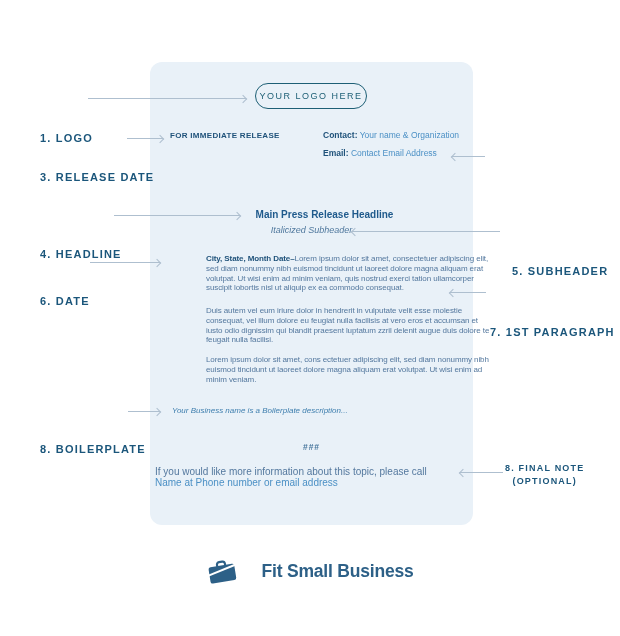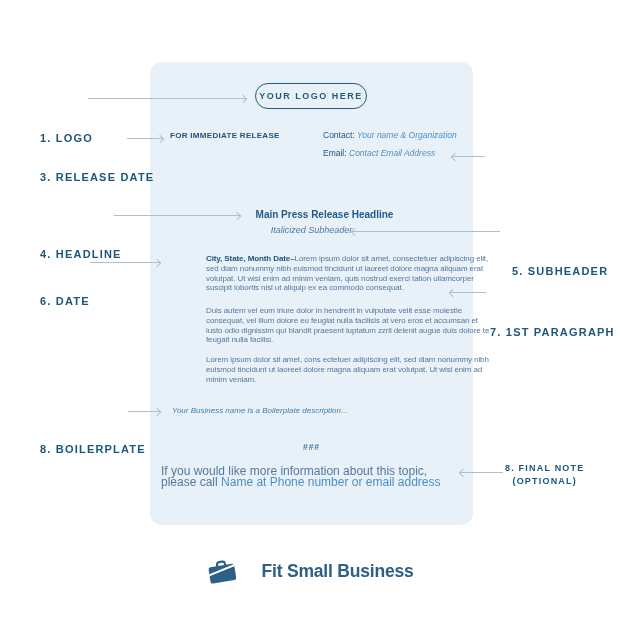--- a/index.html
+++ b/index.html
@@ -20,38 +20,38 @@
   .arrow { position:absolute; height:9px; }
   .arrow .shaft { position:absolute; top:4px; left:0; right:0; height:1px; background:#aebfcf; }
   .arrow .head { position:absolute; top:1.5px; width:6px; height:6px; }
   .arrow.right .head { right:0; border-top:1px solid #aebfcf; border-right:1px solid #aebfcf; transform:rotate(45deg); }
   .arrow.left  .head { left:0;  border-top:1px solid #aebfcf; border-left:1px solid #aebfcf; transform:rotate(-45deg); }
 
   
   .logo-pill { position:absolute; left:255px; top:83px; width:112px; height:26px;
                border:1.5px solid #1d5f75; border-radius:13px; display:flex;
                align-items:center; justify-content:center;
-               font-size:9px; font-weight:bold; letter-spacing:1.5px; color:#1d5f75; }
+               font-size:9px; font-weight:normal; letter-spacing:1.5px; color:#1d5f75; }
   .release-line { position:absolute; left:170px; top:131px; font-size:8px; font-weight:bold;
                   color:#1f527a; letter-spacing:0.3px; }
   .contact-block { position:absolute; left:323px; top:127px; font-size:8.5px; line-height:17.5px; }
-  .contact-block .lbl { font-weight:normal; color:#1f527a; }
-  .contact-block .val { color:#4b90c5;font-style:italic; }
+  .contact-block .lbl { font-weight:bold; color:#1f527a; }
+  .contact-block .val { color:#4b90c5; }
   .doc-headline { position:absolute; left:150px; top:209px; width:349px; text-align:center;
                   font-size:10px; font-weight:bold; color:#1f5a8c; }
   .doc-subheader { position:absolute; left:150px; top:225px; width:323px; text-align:center;
                    font-size:9px; font-style:italic; color:#51799e; }
   .para { position:absolute; left:170px; width:288px; font-size:8px; line-height:9.8px;
           color:#54789e; letter-spacing:-0.1px;margin-left:36px; }
   .para .bold-navy { font-weight:bold; color:#1f527a; }
   .boilerplate { position:absolute; left:172px; top:406px; font-size:8px; font-style:italic;
                  color:#3f7fae; }
   .end-mark { position:absolute; left:150px; top:442px; width:323px; text-align:center;
               font-size:8.5px; font-weight:bold; color:#46759c; letter-spacing:1px; }
-  .final-note { position:absolute; left:161px; top:466px; width:292px; font-size:12px;
+  .final-note { position:absolute; left:155px; top:466px; width:292px; font-size:10px;
                 line-height:11px; color:#54789e; }
   .final-note .link { color:#4b90c5; }
 
   
   .brand { position:absolute; left:50%; top:557px; transform:translateX(-50%);
            display:flex; align-items:center; gap:24px; }
   .brand-text { font-size:17.5px; font-weight:bold; color:#2d6087; letter-spacing:-0.2px; }
 </style>
 </head>
 <body>

